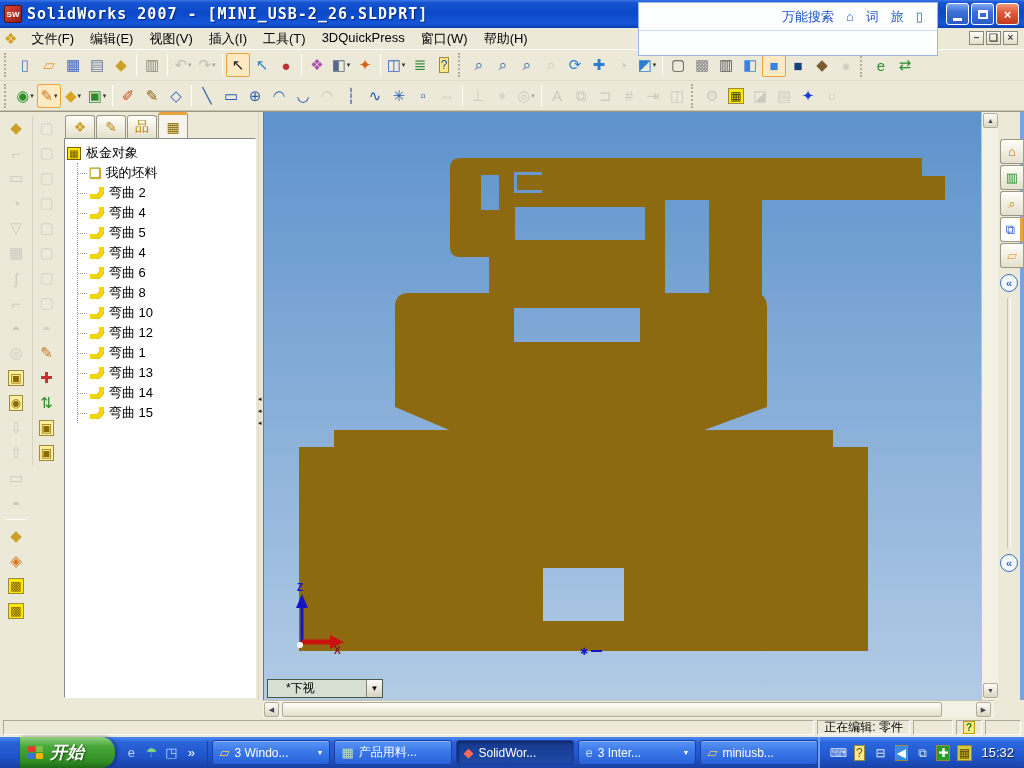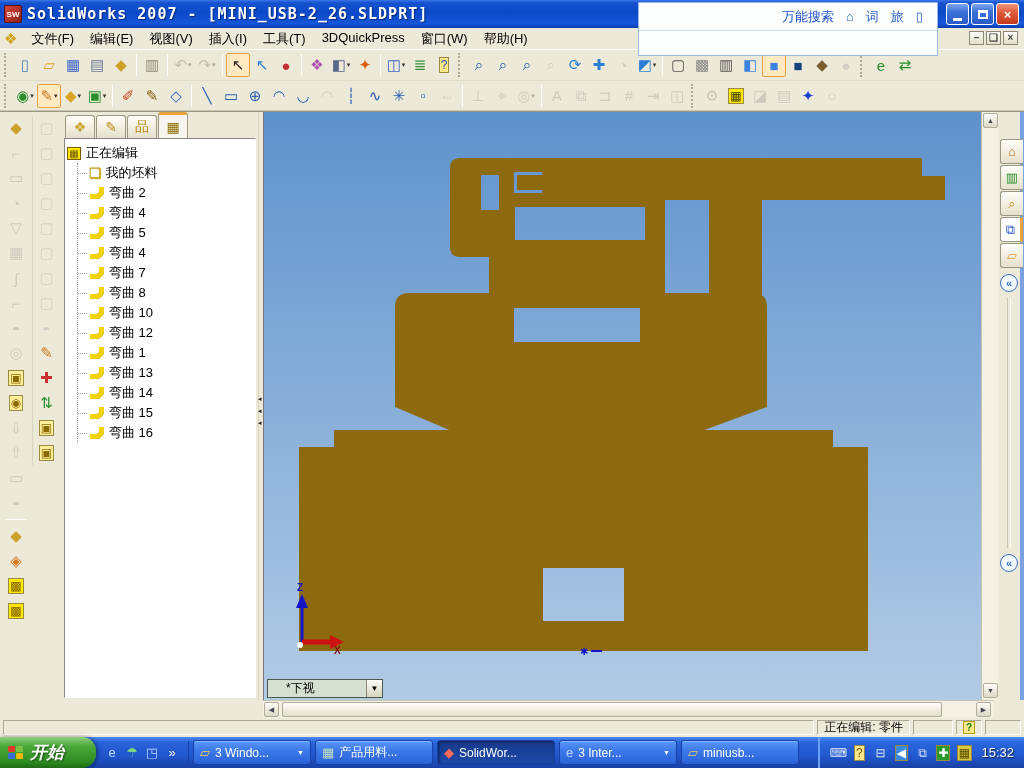--- a/index.html
+++ b/index.html
@@ -117,21 +117,21 @@
     align-items:center;font-size:12px;gap:3px;padding:1px 3px;}
   .sfield{height:15px;border:1px solid;border-color:#aca899 #fff #fff #aca899;display:flex;align-items:center;
     justify-content:center;padding:0 6px;white-space:nowrap;}
   #sf-big{flex:1;}
   #sf-help{width:26px;}
   #sf-help span{background:#ffe88a;border:1px solid #b8a000;color:#1a7a1a;font-weight:bold;font-size:10px;
     width:13px;height:13px;text-align:center;line-height:12px;}
 
   
   #taskbar{position:absolute;left:0;top:737px;width:1024px;height:31px;
-    background:linear-gradient(180deg,#4b8bf5 0%,#2a62d8 18%,#2156cd 60%,#1941a5 100%);display:flex;align-items:center;}
+    background:linear-gradient(180deg,#4b8bf5 0%,#2a62d8 18%,#2156cd 60%,#1941a5 100%);display:flex;align-items:center;padding-left:20px;}
   #start-btn{height:31px;width:96px;border-radius:0 14px 14px 0;
     background:linear-gradient(180deg,#8fd07e 0%,#4aa83a 30%,#2f8c22 80%,#1e6a14 100%);
     display:flex;align-items:center;gap:6px;padding-left:8px;color:#fff;font-size:17px;font-weight:bold;font-style:italic;
     text-shadow:1px 1px 2px #1a4a10;box-shadow:2px 0 4px rgba(0,0,20,.4);}
   #flag{width:16px;height:14px;display:grid;grid-template-columns:7px 7px;grid-template-rows:6px 6px;gap:1px;}
   #flag i{border-radius:1px;}
   #flag i:nth-child(1){background:#e23b2e;}#flag i:nth-child(2){background:#7bc043;}
   #flag i:nth-child(3){background:#3b6fd8;}#flag i:nth-child(4){background:#f2b705;}
   #quick-launch{display:flex;align-items:center;gap:4px;padding:0 8px;border-right:1px solid #1941a5;height:24px;}
   #quick-launch .tray-ico{font-size:13px;}
@@ -552,21 +552,21 @@
           <div class="ptab">
             <span style="color: rgb(184, 134, 11);">品</span>
           </div>
           <div class="ptab pr">
             <span style="color: rgb(138, 106, 0);">▦</span>
           </div>
         </div>
       <div id="tree-box">
         <div class="tree-row tr-root">
           <span class="die-ico">▦</span>
-          <span>正在编辑</span>
+          <span>板金对象</span>
         </div>
         <div style="margin-left:10px;border-left:1px dotted #999;">
           <div class="tree-row" id="blank-row">
             <span class="blank-ico">❏</span>
             <span>我的坯料</span>
           </div>
           <ul id="tree-children" style="margin-left:0;border-left:none;">
               <li class="tree-row">
                 <span class="bicon"></span>
                 <span>弯曲 2</span>
@@ -578,21 +578,21 @@
               <li class="tree-row">
                 <span class="bicon"></span>
                 <span>弯曲 5</span>
               </li>
               <li class="tree-row">
                 <span class="bicon"></span>
                 <span>弯曲 4</span>
               </li>
               <li class="tree-row">
                 <span class="bicon"></span>
-                <span>弯曲 7</span>
+                <span>弯曲 6</span>
               </li>
               <li class="tree-row">
                 <span class="bicon"></span>
                 <span>弯曲 8</span>
               </li>
               <li class="tree-row">
                 <span class="bicon"></span>
                 <span>弯曲 10</span>
               </li>
               <li class="tree-row">
@@ -607,24 +607,20 @@
                 <span class="bicon"></span>
                 <span>弯曲 13</span>
               </li>
               <li class="tree-row">
                 <span class="bicon"></span>
                 <span>弯曲 14</span>
               </li>
               <li class="tree-row">
                 <span class="bicon"></span>
                 <span>弯曲 15</span>
-              </li>
-              <li class="tree-row">
-                <span class="bicon"></span>
-                <span>弯曲 16</span>
               </li>
             </ul>
         </div>
       </div>
     </div>
 
     <div id="splitter">
       <span class="arr" style="top:282px">◂</span>
       <span class="arr" style="top:294px">◂</span>
       <span class="arr" style="top:306px">◂</span>

